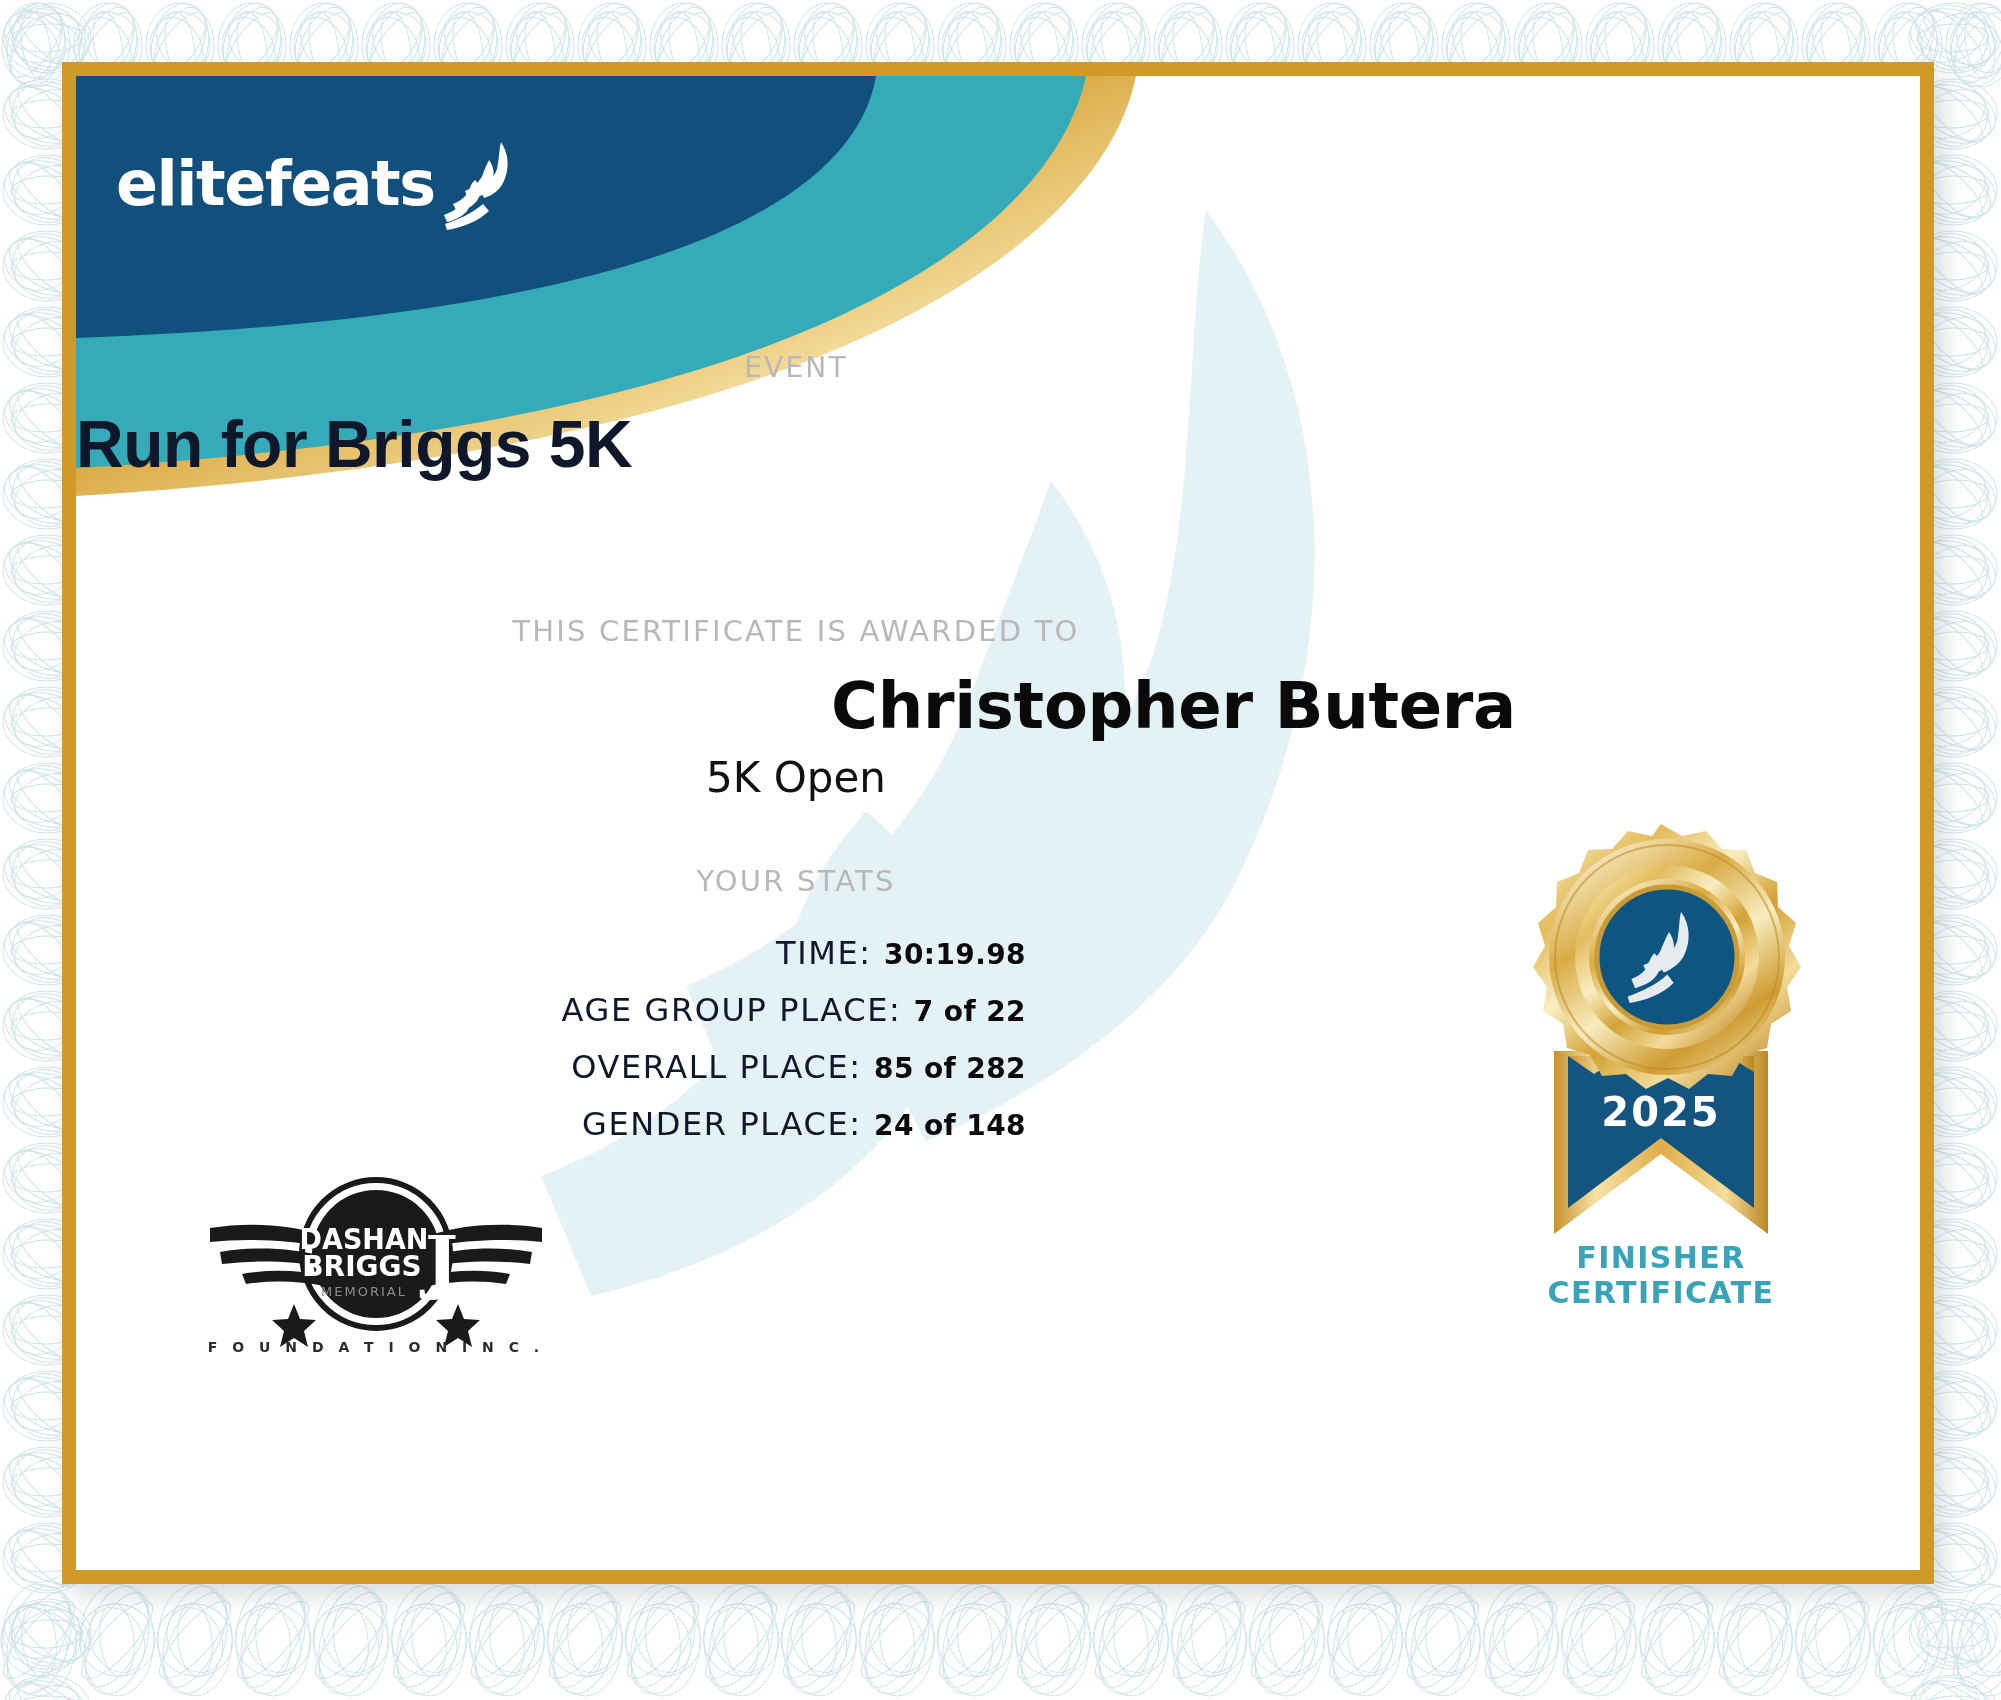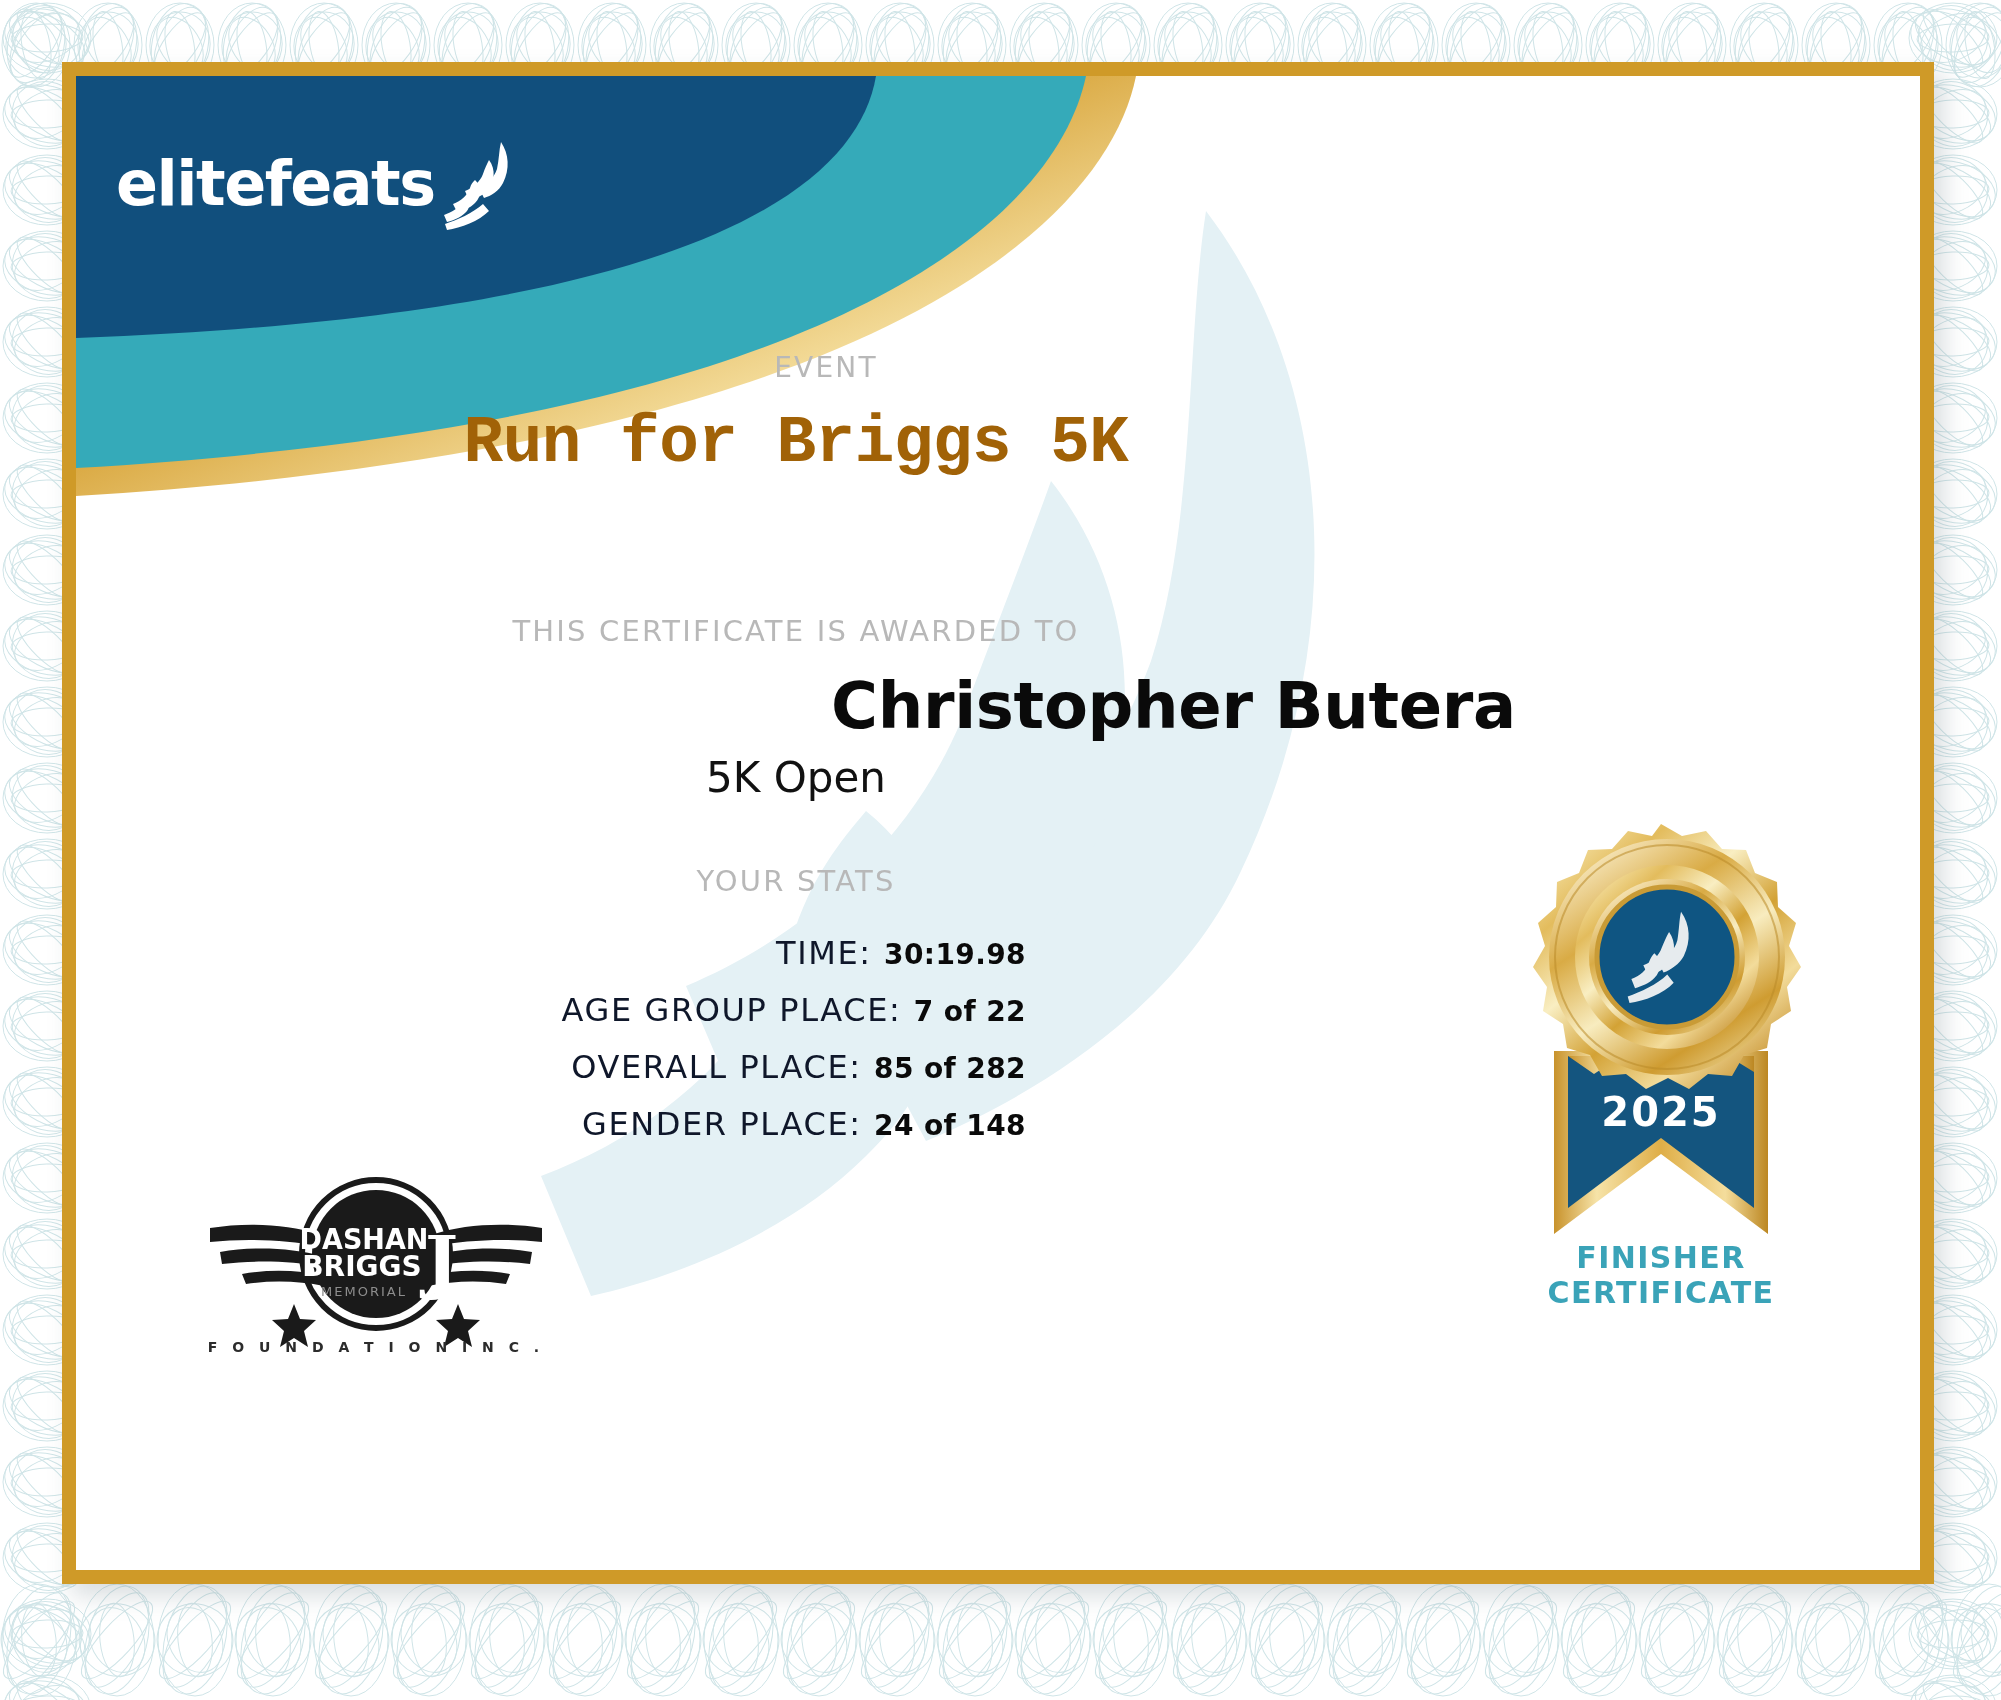--- a/index.html
+++ b/index.html
@@ -109,32 +109,31 @@
     font-weight: 400;
   }
 
   #event-label {
     position: absolute;
     left: 0;
     top: 275px;
     width: 1440px;
     text-align: center;
     font-size: 28px;
-    margin-left: 30px;
   }
   #event-title {
     position: absolute;
     left: 0;
     top: 330px;
     width: 1440px;
-    text-align: center;
-    font-family: Liberation Mono, monospace;
+    text-align: left;
+    font-family: Liberation Sans, sans-serif;
     font-size: 66px;
     font-weight: bold;
-    color: #a16207;
+    color: #0f172a;
     letter-spacing: -0.5px;
   }
 
   #awarded-label {
     position: absolute;
     left: 0;
     top: 538px;
     width: 1440px;
     text-align: center;
     font-size: 29px;

